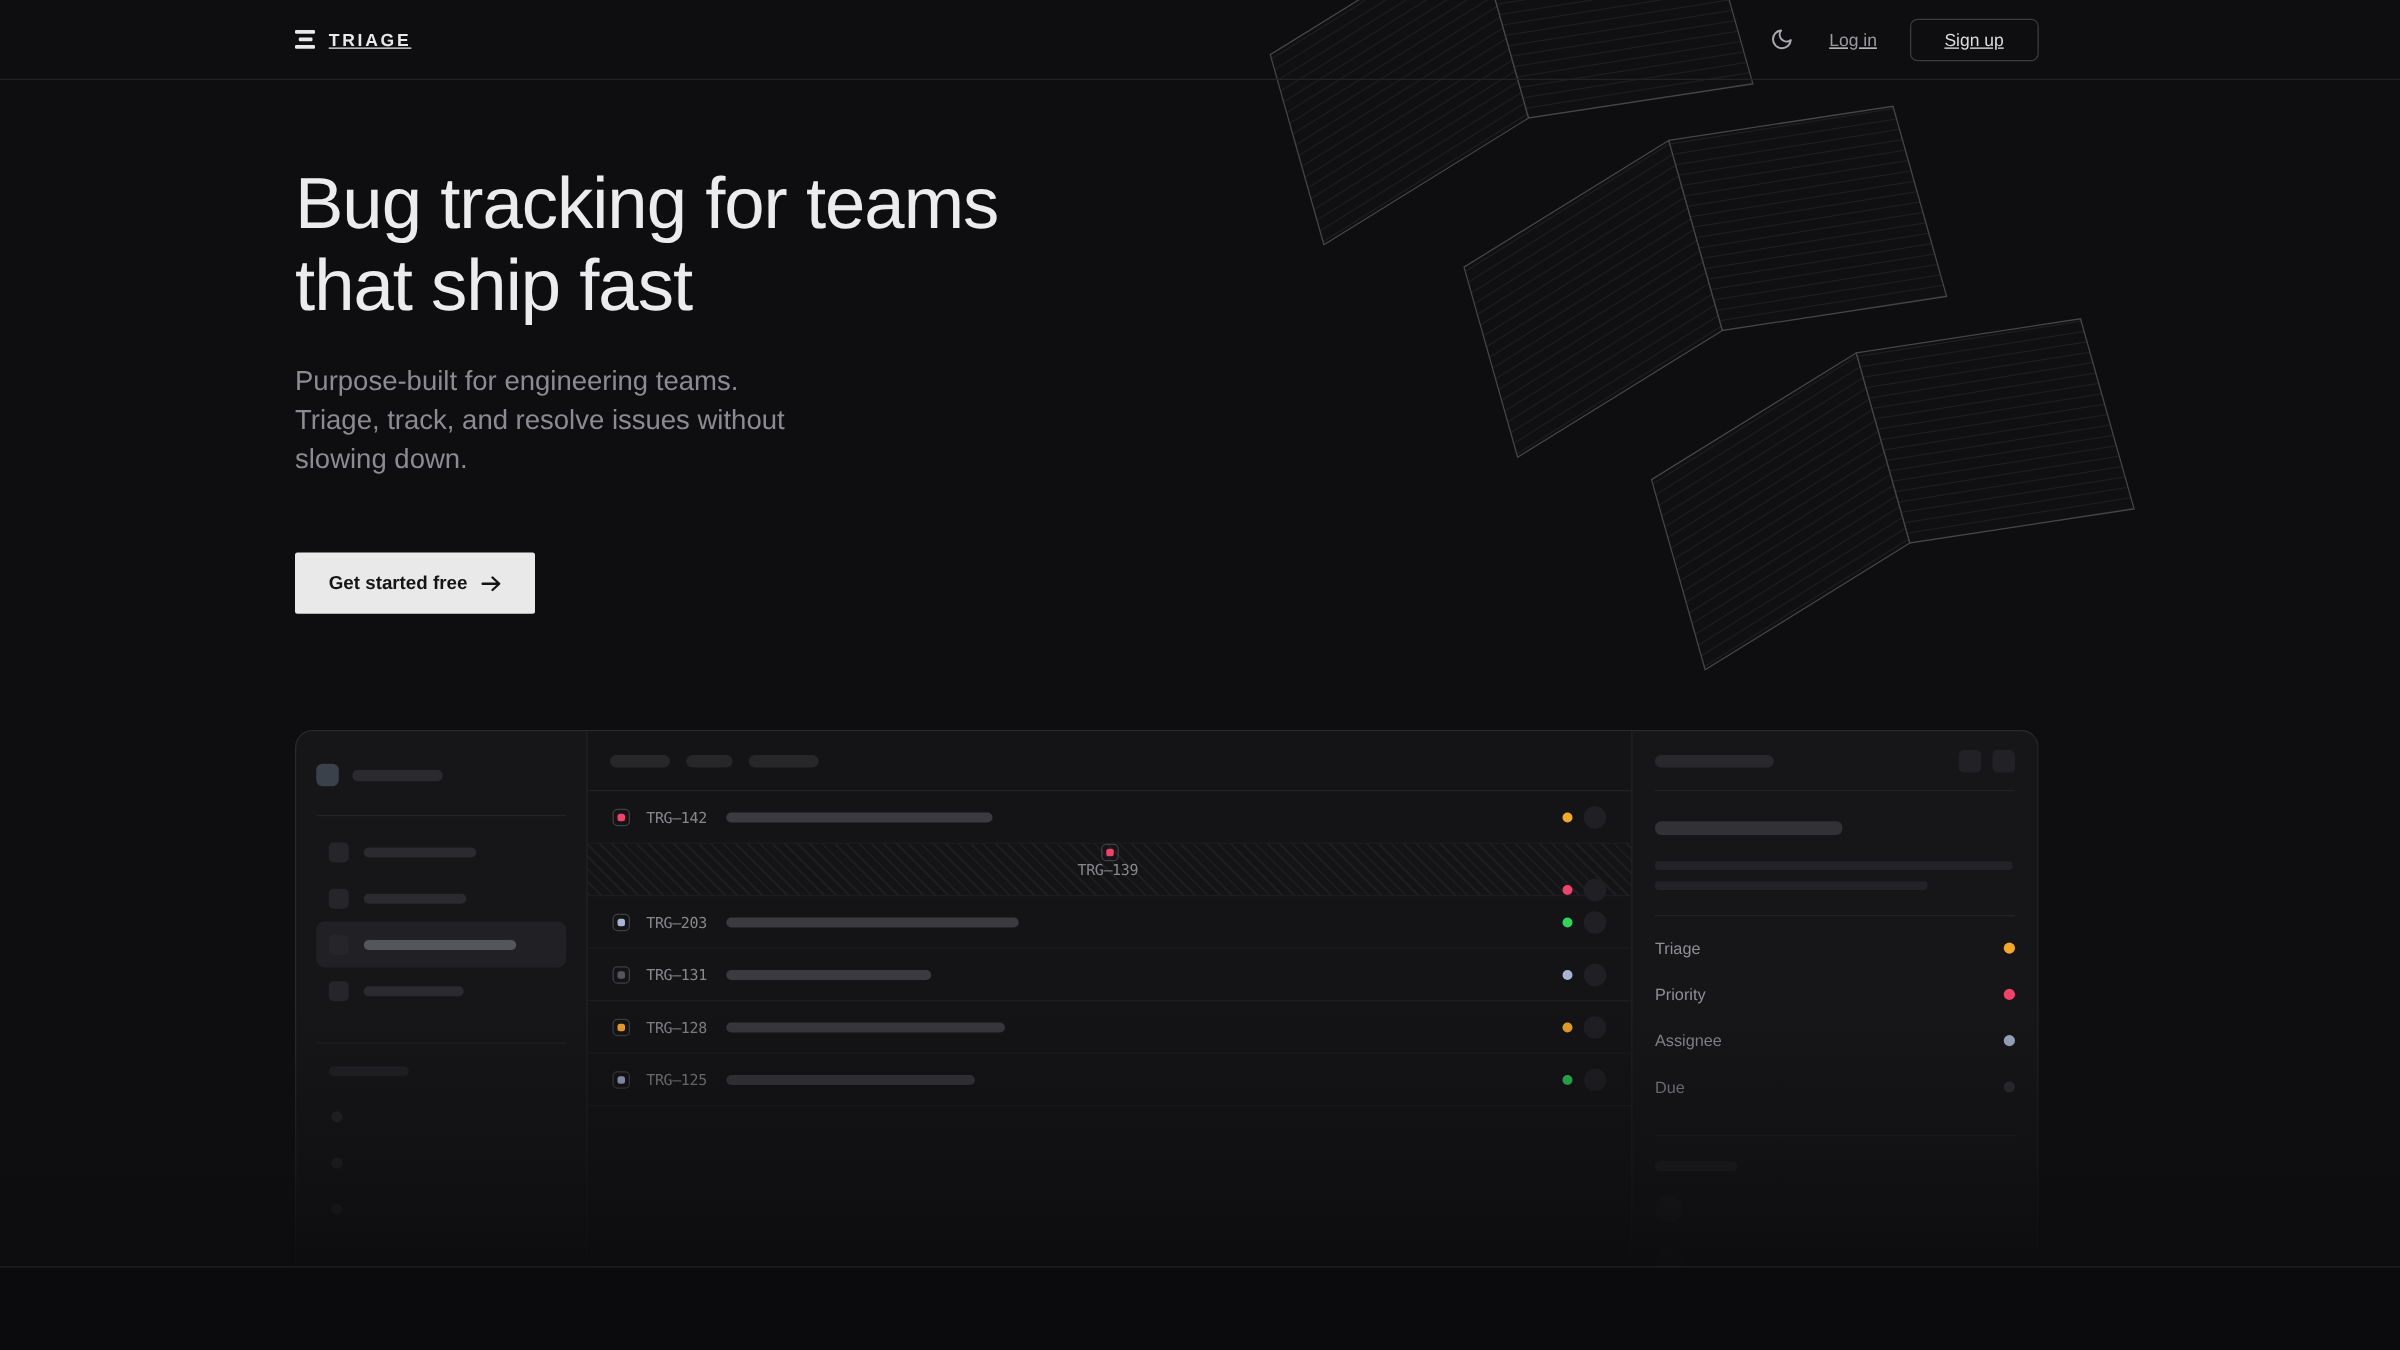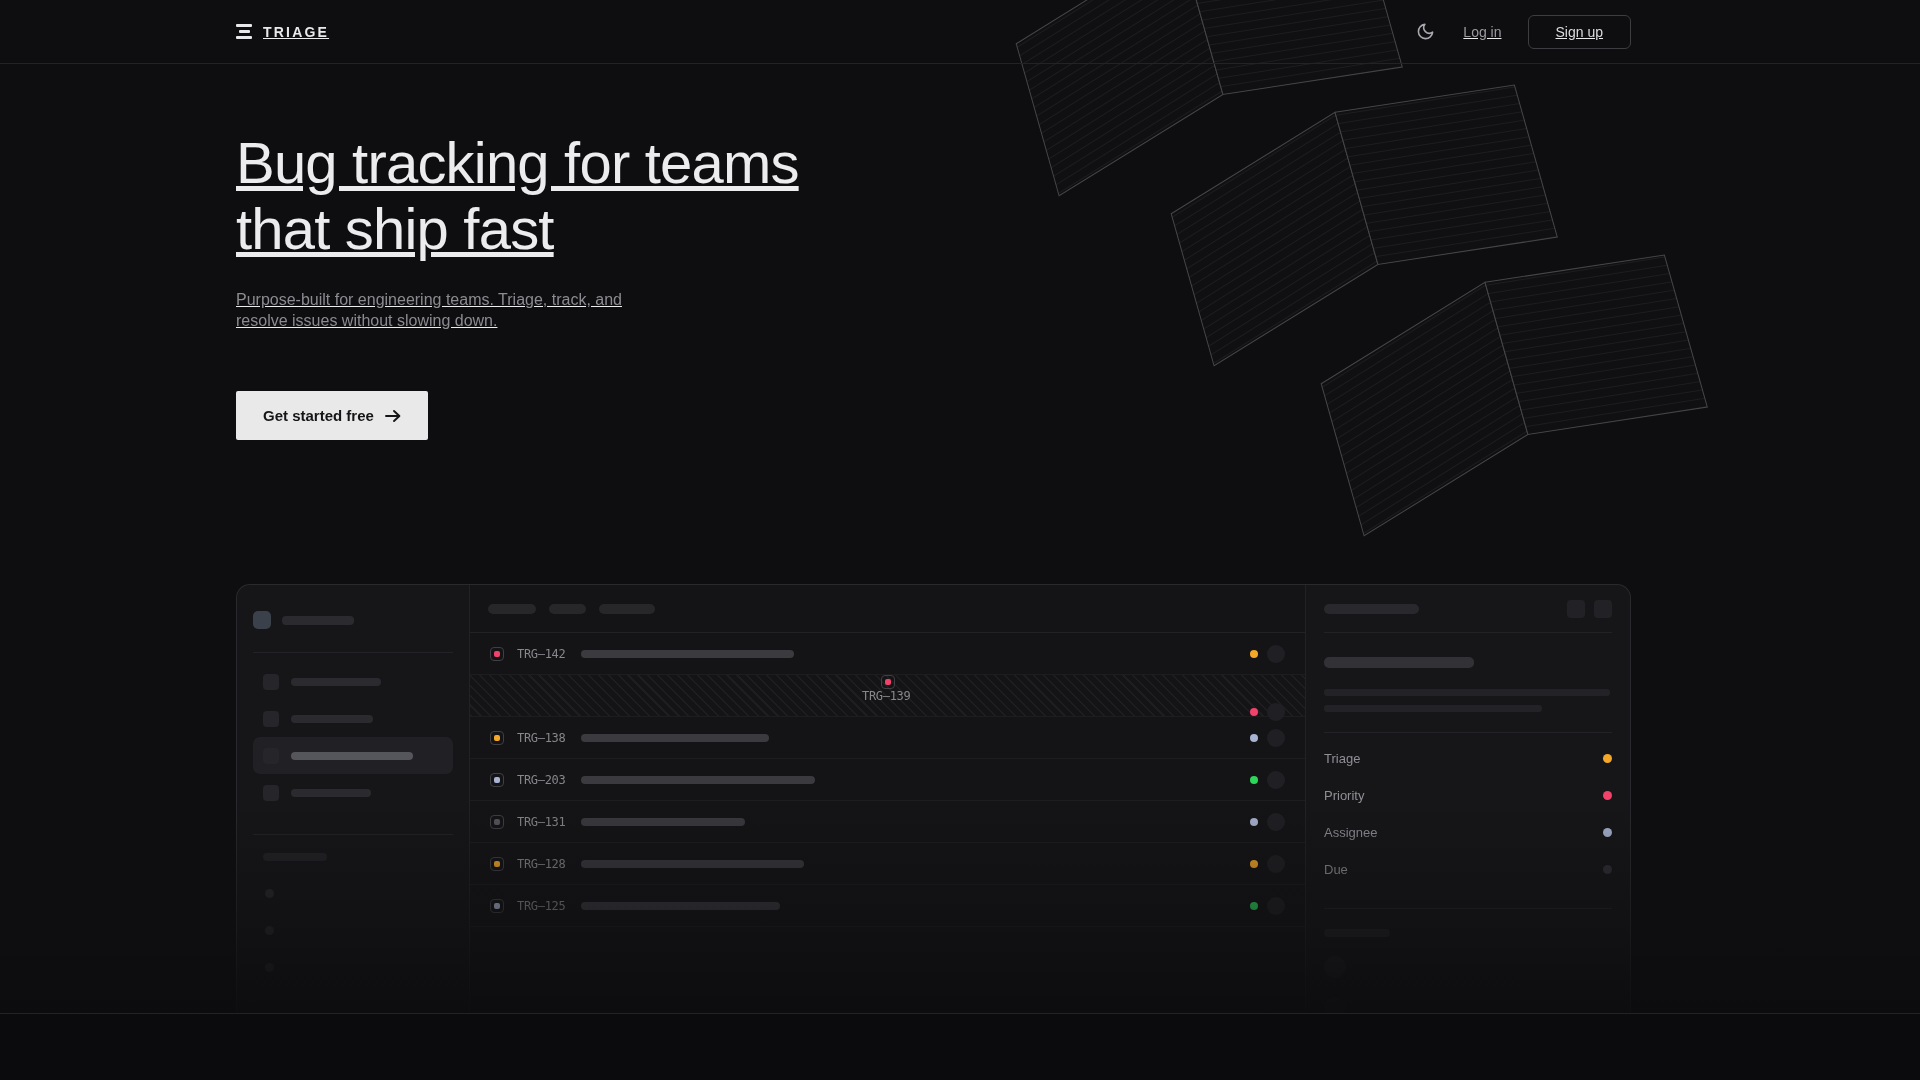--- a/index.html
+++ b/index.html
@@ -32,27 +32,27 @@
   .theme-btn { width:24px; height:24px; display:flex; align-items:center; justify-content:center; cursor:pointer; background:none; border:none; }
   .login-link { font-size:14px; color:#9a9aa1; cursor:pointer; text-decoration:none; }
   .signup-btn {
     font-size:14px; color:#dcdcde; background:transparent;
     border:1px solid #3c3c41; border-radius:6px;
     padding:8px 27px; cursor:pointer;
   }
 
   
   .hero { position:relative; z-index:2; height:949px; }
-  .hero-copy { padding:66px 0 0 236px;text-decoration:underline; }
+  .hero-copy { padding:66px 0 0 236px; }
   .hero-title {
     font-size:58px; line-height:1.13; font-weight:500;
     letter-spacing:-0.8px; color:#ececee; max-width:640px;
   }
   .hero-sub {
-    margin-top:28px; font-size:16px; line-height:21px;
+    margin-top:28px; font-size:22px; line-height:31px;
     color:#8b8b91; max-width:392px;
   }
   .cta {
     margin-top:60px; display:inline-flex; align-items:center; gap:11px;
     background:#e9e9ea; color:#151517; border:none; border-radius:2px;
     height:49px; padding:0 27px; font-size:15px; font-weight:bold; cursor:pointer;
     font-family:"Liberation Sans", sans-serif;
   }
 
   
@@ -251,31 +251,20 @@
               <i style="background: rgb(242, 66, 107);"></i>
             </span>
     <span class="issue-id">TRG–139</span>
     <span class="issue-title" style="width: 257px;"></span>
     <span class="issue-right">
       <span class="issue-dot" style="background: rgb(242, 66, 107);"></span>
       <span class="issue-avatar"></span>
     </span>
   </div>
 
-  <div class="issue-row">
-    <span class="issue-ico">
-              <i style="background: rgb(245, 167, 40);"></i>
-            </span>
-    <span class="issue-id">TRG–138</span>
-    <span class="issue-title" style="width: 188px;"></span>
-    <span class="issue-right">
-      <span class="issue-dot" style="background: rgb(168, 180, 210);"></span>
-      <span class="issue-avatar"></span>
-    </span>
-  </div>
 
   <div class="issue-row">
     <span class="issue-ico">
               <i style="background: rgb(168, 180, 210);"></i>
             </span>
     <span class="issue-id">TRG–203</span>
     <span class="issue-title" style="width: 234px;"></span>
     <span class="issue-right">
       <span class="issue-dot" style="background: rgb(45, 213, 91);"></span>
       <span class="issue-avatar"></span>

